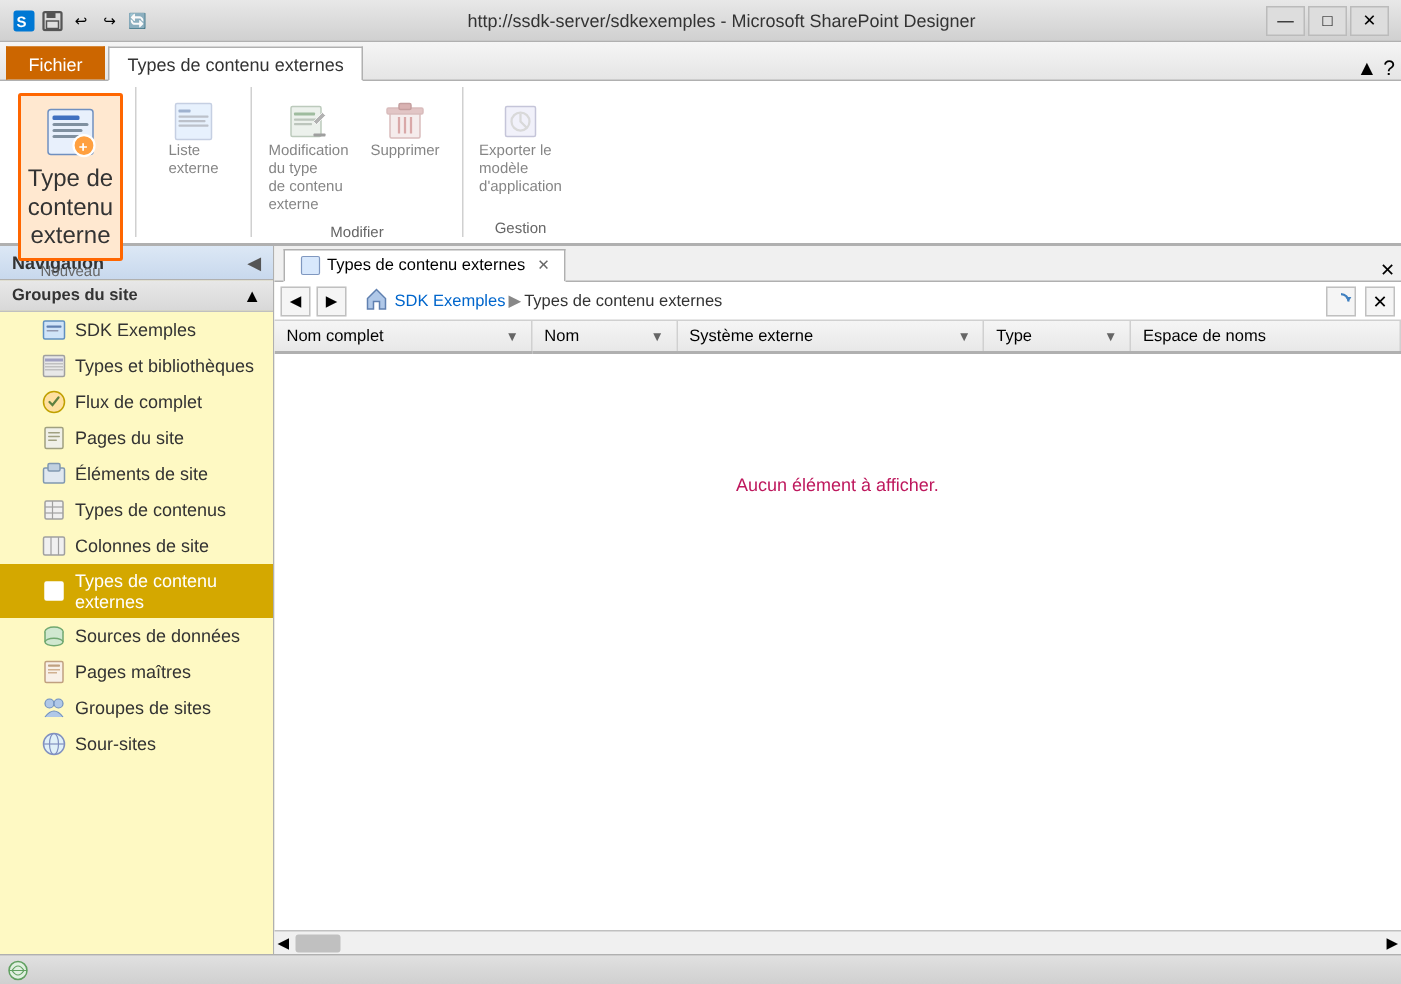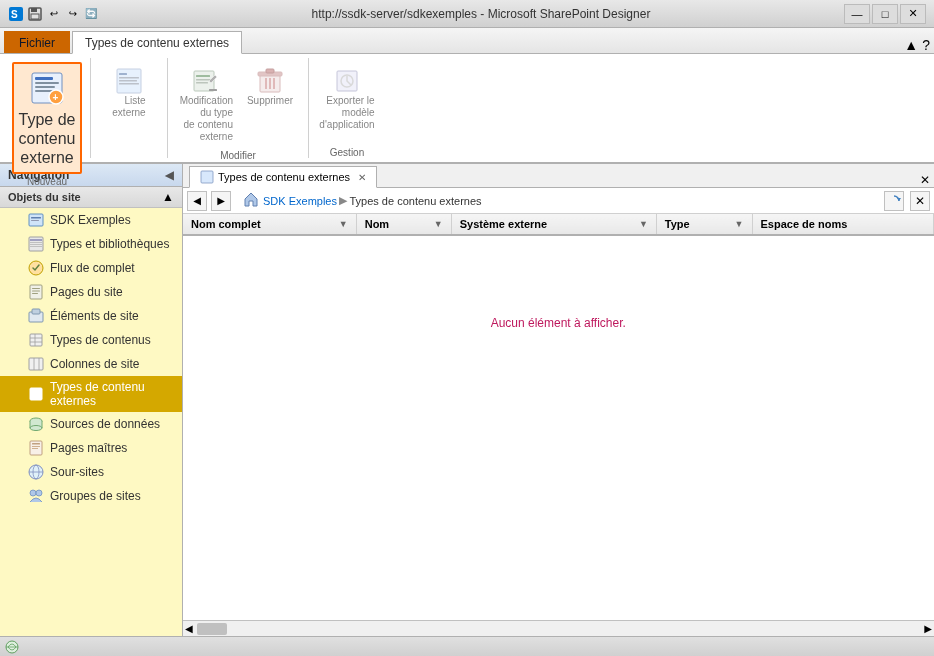--- a/index.html
+++ b/index.html
@@ -11,34 +11,34 @@
     .title-bar-icons { display: flex; gap: 3px; }
     .title-bar-icon { width: 16px; height: 16px; display: flex; align-items: center; justify-content: center; font-size: 10px; }
     .title-text { font-size: 12px; color: #333; margin-left: 20px; }
     .title-bar-controls { display: flex; gap: 0; }
     .title-btn { width: 26px; height: 20px; display: flex; align-items: center; justify-content: center; font-size: 11px; cursor: pointer; background: #ddd; border: 1px solid #bbb; margin-left: 2px; }
 
     
     .ribbon-tabs { height: 26px; background: linear-gradient(to bottom, #f5f5f5, #e5e5e5); display: flex; align-items: flex-end; padding-left: 4px; border-bottom: 1px solid #b0b0b0; }
     .ribbon-tab { padding: 4px 12px 3px; font-size: 12px; cursor: pointer; border: 1px solid transparent; border-bottom: none; margin-right: 2px; color: #333; }
     .ribbon-tab.active { background: white; border-color: #b0b0b0; border-bottom: 1px solid white; margin-bottom: -1px; color: #333; }
-    .ribbon-tab.fichier { background: #cc6600; color: #0f172a; border-color: #cc6600; padding: 4px 14px 3px; }
+    .ribbon-tab.fichier { background: #cc6600; color: #ffffff; border-color: #cc6600; padding: 4px 14px 3px; }
 
     
     .ribbon { height: 110px; background: white; border-bottom: 2px solid #b0b0b0; display: flex; padding: 4px; }
     .ribbon-group { display: flex; flex-direction: column; align-items: center; padding: 0 8px; border-right: 1px solid #d0d0d0; position: relative; }
     .ribbon-group:last-child { border-right: none; }
     .ribbon-buttons { display: flex; gap: 4px; flex: 1; align-items: flex-start; padding-top: 4px; }
     .ribbon-btn-large { display: flex; flex-direction: column; align-items: center; width: 70px; padding: 4px; cursor: pointer; border: 2px solid transparent; border-radius: 2px; }
     .ribbon-btn-large.active-btn { border-color: #ff6600; background: #ffe8d0; }
     .ribbon-btn-icon { width: 40px; height: 40px; display: flex; align-items: center; justify-content: center; }
     .ribbon-btn-label { font-size: 16px; text-align: center; line-height: 1.2; margin-top: 2px; color: #333; }
     .ribbon-btn-small { display: flex; flex-direction: column; align-items: center; width: 60px; padding: 4px 2px; cursor: pointer; border: 1px solid transparent; border-radius: 2px; opacity: 0.6; }
     .ribbon-btn-small-icon { width: 28px; height: 28px; display: flex; align-items: center; justify-content: center; }
-    .ribbon-btn-small-label { font-size: 10px; text-align: right; line-height: 1.2; color: #333; }
+    .ribbon-btn-small-label { font-size: 10px; text-align: left; line-height: 1.2; color: #333; }
     .ribbon-group-label { font-size: 10px; color: #666; margin-top: auto; padding-top: 2px; }
 
     
     .main-area { display: flex; height: calc(656px - 28px - 26px - 110px - 20px); }
     .nav-panel { width: 183px; background: #fef9c3; border-right: 1px solid #b0b0b0; display: flex; flex-direction: column; }
     .nav-header { background: linear-gradient(to bottom, #dce8f5, #c8d8ed); padding: 4px 8px; display: flex; align-items: center; justify-content: space-between; border-bottom: 1px solid #b0b0b0; }
     .nav-header-title { font-size: 12px; font-weight: bold; color: #333; }
     .nav-collapse-btn { cursor: pointer; font-size: 12px; color: #555; }
 
     .nav-section-header { background: linear-gradient(to bottom, #e8e8e8, #d8d8d8); padding: 3px 8px; display: flex; align-items: center; justify-content: space-between; border-bottom: 1px solid #c0c0c0; cursor: pointer; }
@@ -63,21 +63,21 @@
     .breadcrumb-home { font-size: 14px; cursor: pointer; }
     .breadcrumb-separator { color: #888; }
     .breadcrumb-item { cursor: pointer; color: #0066cc; }
     .breadcrumb-item.current { color: #333; }
     .breadcrumb-refresh { width: 20px; height: 20px; display: flex; align-items: center; justify-content: center; cursor: pointer; border: 1px solid #c0c0c0; background: #f5f5f5; font-size: 12px; }
 
     
     .table-area { flex: 1; overflow: auto; }
     .data-table { width: 100%; border-collapse: collapse; }
     .data-table th { background: linear-gradient(to bottom, #f5f5f5, #e8e8e8); padding: 4px 8px; font-size: 11px; font-weight: normal; text-align: left; border-right: 1px solid #d0d0d0; border-bottom: 2px solid #b0b0b0; white-space: nowrap; }
-    .col-header { display: flex; align-items: center; justify-content: space-between; gap: 4px; font-weight: bold; }
+    .col-header { display: flex; align-items: center; justify-content: space-between; gap: 4px; }
     .col-arrow { font-size: 9px; color: #666; }
     .empty-message { text-align: center; color: #be185d; font-size: 12px; padding: 80px; }
 
     
     .status-bar { height: 20px; background: linear-gradient(to bottom, #e0e0e0, #d0d0d0); border-top: 1px solid #b0b0b0; display: flex; align-items: center; padding: 0 4px; }
     .status-icon { width: 16px; height: 16px; display: flex; align-items: center; justify-content: center; font-size: 12px; }
 
     
     .scroll-bar-h { height: 16px; background: #f0f0f0; border-top: 1px solid #c0c0c0; display: flex; align-items: center; }
     .scroll-thumb { width: 30px; height: 12px; background: #c0c0c0; margin: 0 2px; border-radius: 2px; }
@@ -220,21 +220,21 @@
 
 <div class="main-area">
 
   <div class="nav-panel">
     <div class="nav-header">
       <span class="nav-header-title">Navigation</span>
       <span class="nav-collapse-btn">◀</span>
     </div>
 
     <div class="nav-section-header">
-      <span class="nav-section-title">Objets du site</span>
+      <span class="nav-section-title">Groupes du site</span>
       <span>▲</span>
     </div>
 
     <div class="nav-item">
       <div class="nav-item-icon">
         <svg width="16" height="16" viewBox="0 0 16 16">
             <rect x="1" y="2" width="14" height="12" rx="1" fill="#d0e4f8" stroke="#6090c0" stroke-width="1"></rect>
             <rect x="3" y="5" width="10" height="1.5" rx="0.5" fill="#6080b0"></rect>
             <rect x="3" y="8" width="8" height="1" rx="0.5" fill="#9098b0"></rect>
           </svg>
@@ -331,36 +331,36 @@
             <rect x="4" y="3" width="8" height="1.5" rx="0.5" fill="#c0a080"></rect>
             <rect x="4" y="6" width="8" height="1" fill="#d0b090"></rect>
             <rect x="4" y="8" width="6" height="1" fill="#d0b090"></rect>
           </svg>
       </div>
       <span>Pages maîtres</span>
     </div>
     <div class="nav-item">
       <div class="nav-item-icon">
         <svg width="16" height="16" viewBox="0 0 16 16">
+            <circle cx="5" cy="5" r="3" fill="#b0c8e8" stroke="#7090c0" stroke-width="0.8"></circle>
+            <circle cx="11" cy="5" r="3" fill="#b0c8e8" stroke="#7090c0" stroke-width="0.8"></circle>
+            <path d="M2 14 Q5 10 8 10 Q11 10 14 14" fill="#b0c8e8" stroke="#7090c0" stroke-width="0.8"></path>
+          </svg>
+      </div>
+      <span>Groupes de sites</span>
+    </div>
+    <div class="nav-item">
+      <div class="nav-item-icon">
+        <svg width="16" height="16" viewBox="0 0 16 16">
             <circle cx="8" cy="8" r="7" fill="#e0f0f8" stroke="#8090c0" stroke-width="1"></circle>
             <ellipse cx="8" cy="8" rx="3" ry="7" fill="none" stroke="#8090c0" stroke-width="0.8"></ellipse>
             <line x1="1" y1="8" x2="15" y2="8" stroke="#8090c0" stroke-width="0.8"></line>
           </svg>
       </div>
       <span>Sour-sites</span>
-    </div>
-    <div class="nav-item">
-      <div class="nav-item-icon">
-        <svg width="16" height="16" viewBox="0 0 16 16">
-            <circle cx="5" cy="5" r="3" fill="#b0c8e8" stroke="#7090c0" stroke-width="0.8"></circle>
-            <circle cx="11" cy="5" r="3" fill="#b0c8e8" stroke="#7090c0" stroke-width="0.8"></circle>
-            <path d="M2 14 Q5 10 8 10 Q11 10 14 14" fill="#b0c8e8" stroke="#7090c0" stroke-width="0.8"></path>
-          </svg>
-      </div>
-      <span>Groupes de sites</span>
     </div>
   </div>
 
   <div class="content-area">
 
     <div class="content-tabs">
       <div style="width:6px;"></div>
       <div class="content-tab active">
         <svg width="14" height="14" viewBox="0 0 14 14">
             <rect x="1" y="1" width="12" height="12" rx="1" fill="#d8e8fc" stroke="#8098c0" stroke-width="0.8"></rect>

